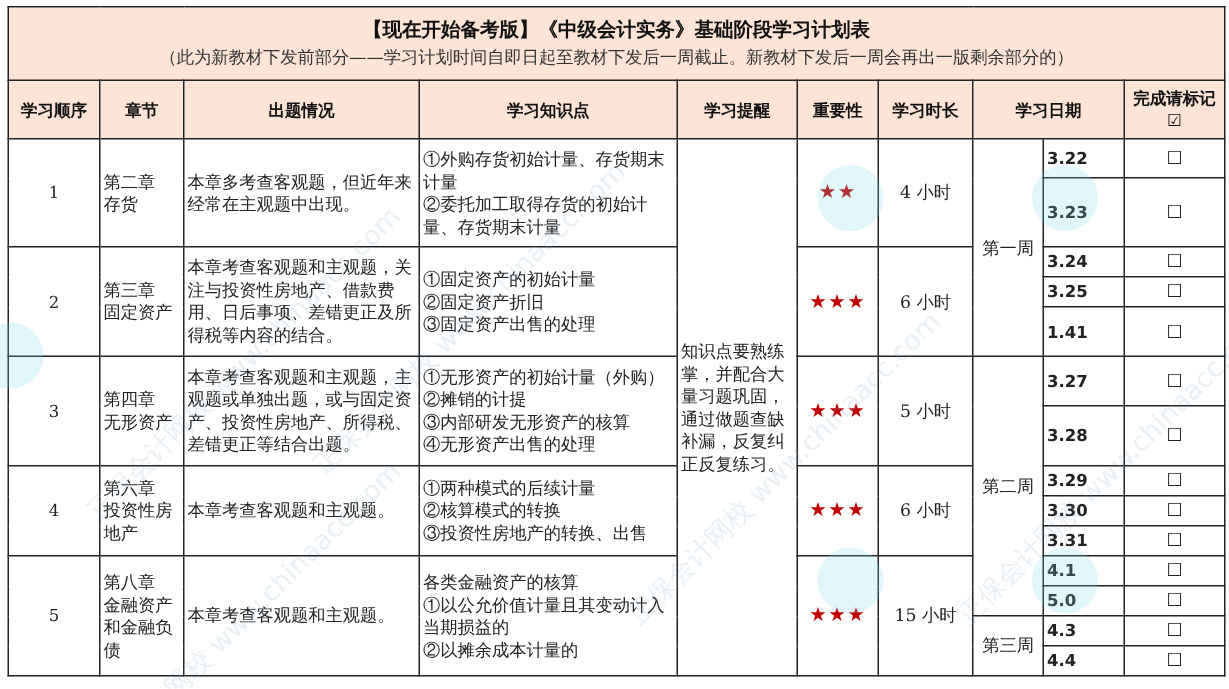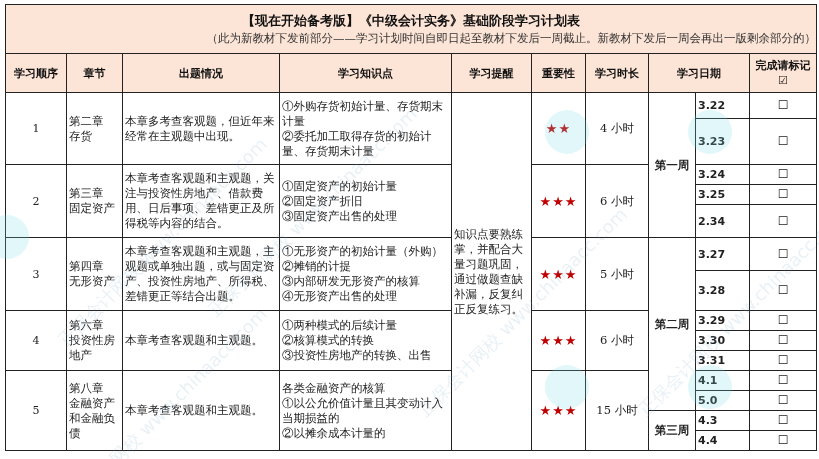--- a/index.html
+++ b/index.html
@@ -8,27 +8,27 @@
   .wm { position:absolute; color:rgba(120,170,200,0.16); font-family:"DejaVu Sans", sans-serif;
         font-size:18px; transform:rotate(-45deg); pointer-events:none; white-space:nowrap; z-index:5; }
   .wm-dot { position:absolute; width:44px; height:44px; border-radius:50%;
         background:rgba(120,220,230,0.22); pointer-events:none; z-index:5; }
   table { position:absolute; left:5px; top:4px; border-collapse:collapse; table-layout:fixed;
           width:811px; }
   td, th { border:1px solid #222; padding:0 2px; font-size:11.5px; line-height:15px;
            vertical-align:middle; overflow:hidden; }
   .title-cell { background:#fce4d6; text-align:center; height:48px; padding:0; }
   .title { font-family:"DejaVu Sans", sans-serif; font-weight:bold; font-size:13px; line-height:19px; color:#111; }
-  .subtitle { font-size:11.5px; line-height:17px; color:#333;text-align:right; }
+  .subtitle { font-size:11.5px; line-height:17px; color:#333; }
   th { background:#fce4d6; font-family:"DejaVu Sans", sans-serif; font-weight:bold;
        font-size:11px; height:38px; text-align:center; color:#111; }
   .num { text-align:center; font-size:11px; }
   .stars { color:#c00000; text-align:center; font-size:13px; letter-spacing:1px; }
   .dur { text-align:center; }
-  .week { text-align:center; font-family:"DejaVu Sans", sans-serif; font-weight:bold; font-size:11.5px; }
+  .week { text-align:center; font-family:"DejaVu Sans", sans-serif; font-weight:normal; font-size:11.5px; }
   .date { font-family:"DejaVu Sans", sans-serif; font-weight:bold; font-size:11px; }
   .chk { text-align:center; font-family:"DejaVu Sans", sans-serif; font-weight:bold; font-size:12px; }
   .left { text-align:left; }
   .pre { white-space:pre-line; }
 </style>
 </head>
 <body>
 
 <table>
   <colgroup>
@@ -92,21 +92,21 @@
     <td rowspan="3" class="stars">★★★</td>
     <td rowspan="3" class="dur">6 小时</td>
     <td class="date">3.24</td>
     <td class="chk">☐</td>
   </tr>
   <tr style="height:20px">
     <td class="date">3.25</td>
     <td class="chk">☐</td>
   </tr>
   <tr style="height:33px">
-    <td class="date">2.34</td>
+    <td class="date">1.41</td>
     <td class="chk">☐</td>
   </tr>
 
   <tr style="height:33px">
     <td rowspan="2" class="num">3</td>
     <td rowspan="2" class="left pre">第四章
 无形资产</td>
     <td rowspan="2" class="left">本章考查客观题和主观题，主观题或单独出题，或与固定资产、投资性房地产、所得税、差错更正等结合出题。</td>
     <td rowspan="2" class="left pre">①无形资产的初始计量（外购）
 ②摊销的计提

